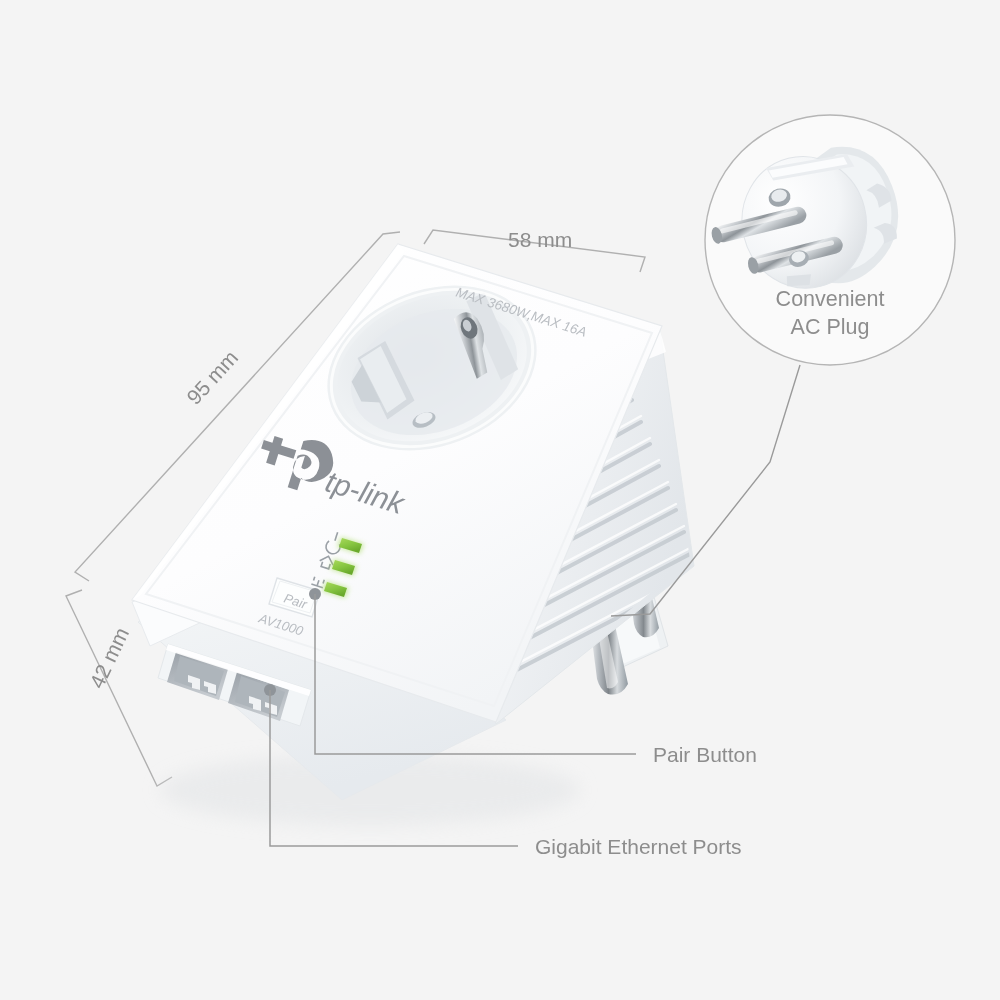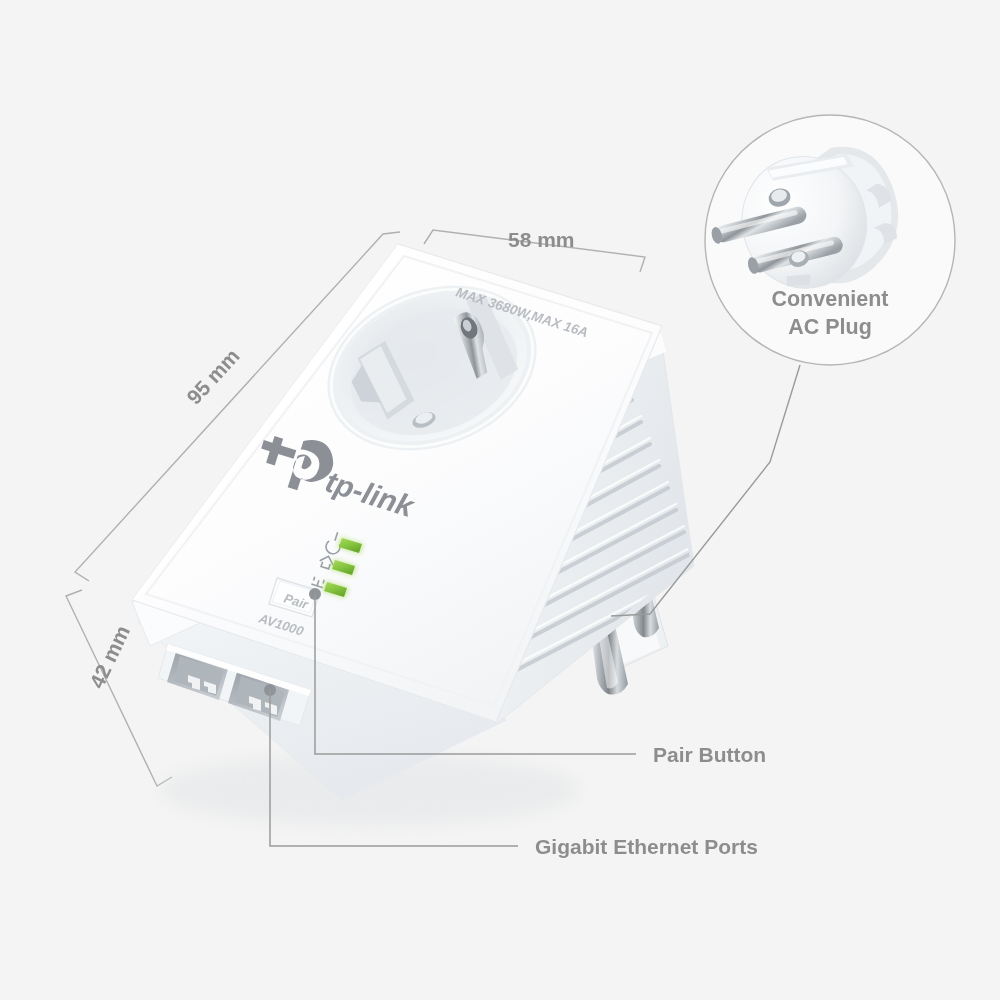--- a/index.html
+++ b/index.html
@@ -3,21 +3,21 @@
 <meta charset="utf-8">
 <style>
   html,body{margin:0;padding:0;}
   body{
     width:1000px;height:1000px;
     background:#f4f4f4;
     font-family:"Liberation Sans", sans-serif;
     overflow:hidden;
     position:relative;
   }
-  #stage{position:absolute;inset:0;width:1000px;height:1000px;font-weight:bold;}
+  #stage{position:absolute;inset:0;width:1000px;height:1000px;}
   svg{display:block;}
   .dim-label{
     font-size:21px;
     fill:#8d8d8d;
     font-family:"Liberation Sans", sans-serif;
   }
   .callout-label{
     font-size:21px;
     fill:#8d8d8d;
     font-family:"Liberation Sans", sans-serif;

